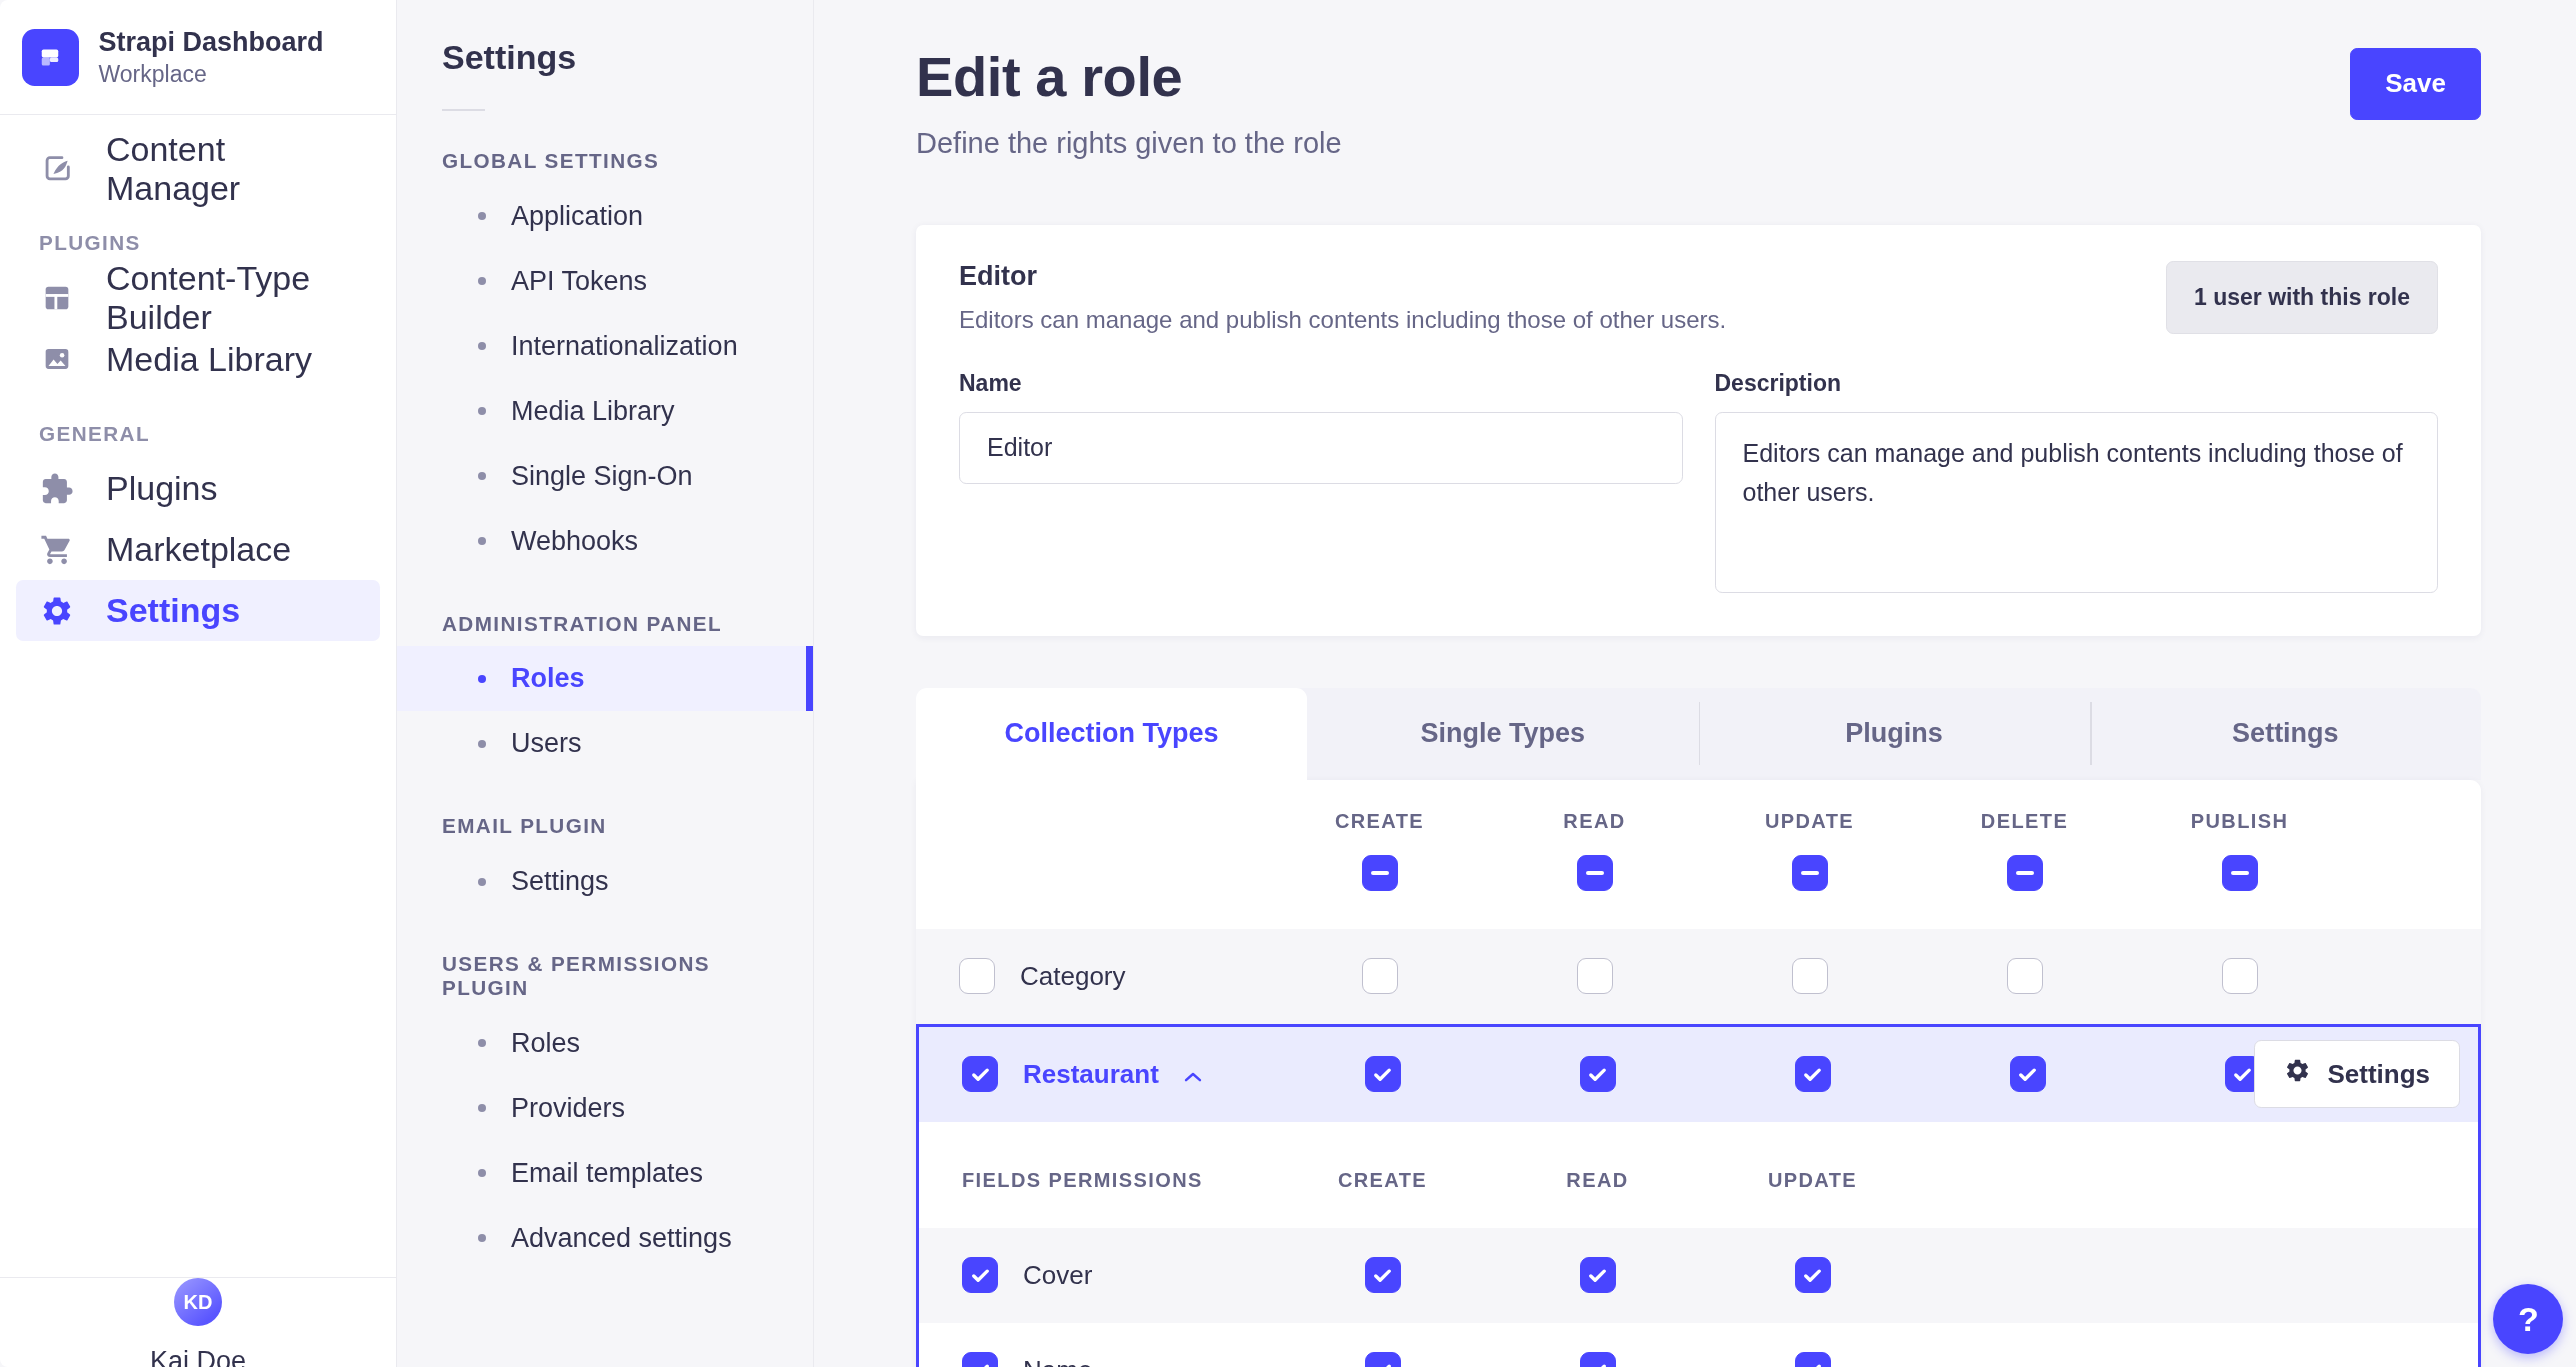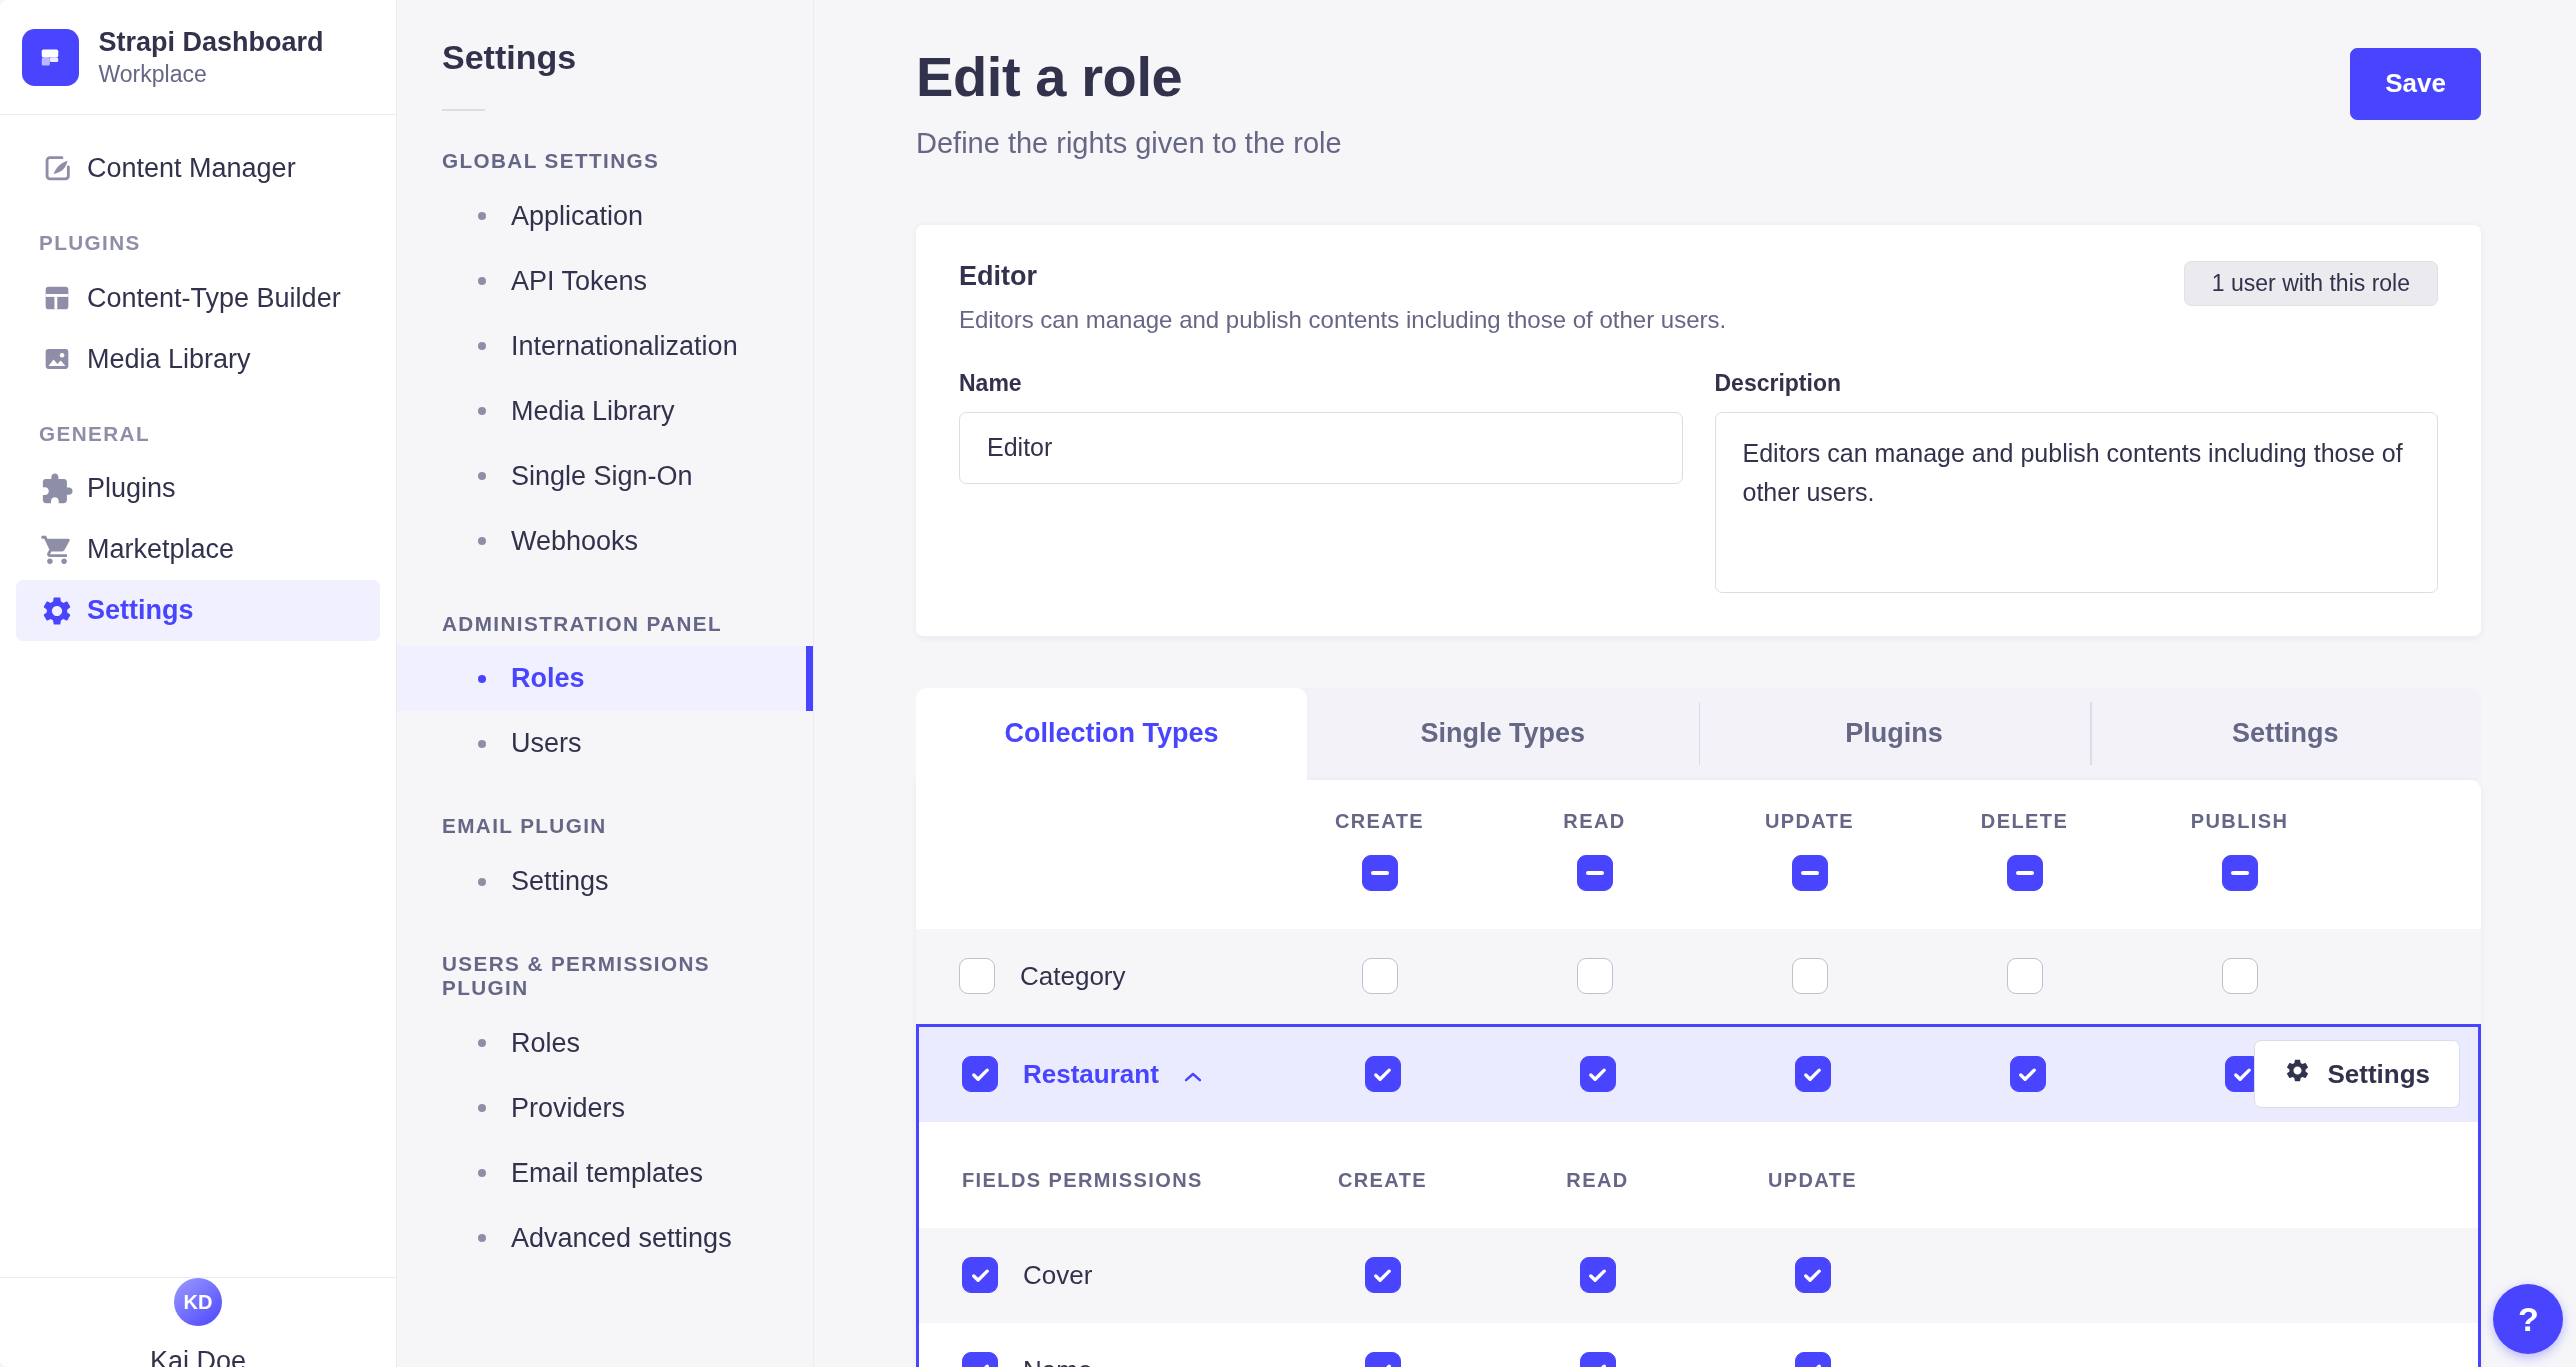--- a/index.html
+++ b/index.html
@@ -10,22 +10,22 @@
   
   .main-sidebar { width:397px; min-width:397px; background:#ffffff; border-right:0.9px solid #eaeaef;
     display:flex; flex-direction:column; }
   .brand { display:flex; align-items:center; gap:20px; padding:0 21.5px; height:115px;
     border-bottom:0.9px solid #eaeaef; }
   .brand-logo { width:57px; height:57px; border-radius:12.6px; background:#4945ff; flex:none;
     display:flex; align-items:center; justify-content:center; }
   .brand-name { font-size:27px; font-weight:700; color:#32324d; line-height:1.2; }
   .brand-workspace { font-size:23px; color:#666687; margin-top:3.6px; }
   .side-nav { padding:23px 16px; display:flex; flex-direction:column; }
-  .side-item { display:flex; align-items:center; gap:12px; height:61px; padding:0 23px;
-    border-radius:7.2px; font-size:27px; color:#32324d; cursor:pointer; }
+  .side-item { display:flex; align-items:center; gap:31px; height:61px; padding:0 23px;
+    border-radius:7.2px; font-size:34px; color:#32324d; cursor:pointer; }
   .side-item .ic { width:36px; height:36px; flex:none; display:flex; align-items:center; justify-content:center; }
   .side-item.active { background:#f0f0ff; color:#4945ff; font-weight:600; }
   .side-section-title { font-size:20.7px; font-weight:700; letter-spacing:1.4px; color:#8e8ea9;
     padding:0 23px; margin:32px 0 12.6px; }
   .sidebar-footer { margin-top:auto; border-top:0.9px solid #eaeaef; height:90px;
     display:flex; align-items:center; gap:20px; padding:0 23px;flex-direction:column; }
   .avatar { width:48px; height:48px; border-radius:50%; flex:none;
     background:linear-gradient(140deg,#9d9bff 0%,#5a56ff 80%);
     display:flex; align-items:center; justify-content:center;
     color:#fff; font-size:20px; font-weight:700; }
@@ -55,22 +55,22 @@
   .page-subtitle { font-size:29px; color:#666687; margin-top:18px; }
   .save-btn { height:72px; padding:0 34px; margin-top:3.6px; background:#4945ff; color:#fff;
     border:0.9px solid #4945ff; border-radius:7.2px; font-size:26px; font-weight:600;
     font-family:inherit; cursor:pointer; }
 
   .role-card { margin-top:65px; background:#fff; border-radius:7.2px; padding:36px 43px 40px;
     box-shadow:0 1.8px 7.2px rgba(33,33,82,0.06); }
   .role-card-head { display:flex; justify-content:space-between; align-items:flex-start; }
   .role-title { font-size:27px; font-weight:700; color:#32324d; }
   .role-desc { font-size:24px; color:#666687; margin-top:14.4px; }
-  .users-badge { height:45px; padding:0 27px; background:#eaeaef; border:0.9px solid #e0e0e6;
-    border-radius:7.2px; font-size:23px; font-weight:400; color:#32324d; font-family:inherit;
+  .users-badge { height:73px; padding:0 27px; background:#eaeaef; border:0.9px solid #e0e0e6;
+    border-radius:7.2px; font-size:23px; font-weight:700; color:#32324d; font-family:inherit;
     display:flex; align-items:center; cursor:pointer; }
   .role-form { display:grid; grid-template-columns:1fr 1fr; gap:32px; margin-top:36px; }
   .field-label { display:block; font-size:23px; font-weight:600; color:#32324d; margin-bottom:14.4px; }
   .text-input { width:100%; height:72px; border:0.9px solid #dcdce4; border-radius:7.2px;
     padding:0 27px; font-size:25px; color:#32324d; font-family:inherit; background:#fff; }
   .text-area { width:100%; height:181px; border:0.9px solid #dcdce4; border-radius:7.2px;
     padding:21.5px 27px; font-size:25px; line-height:1.55; color:#32324d; font-family:inherit;
     background:#fff; resize:none; }
 
   

